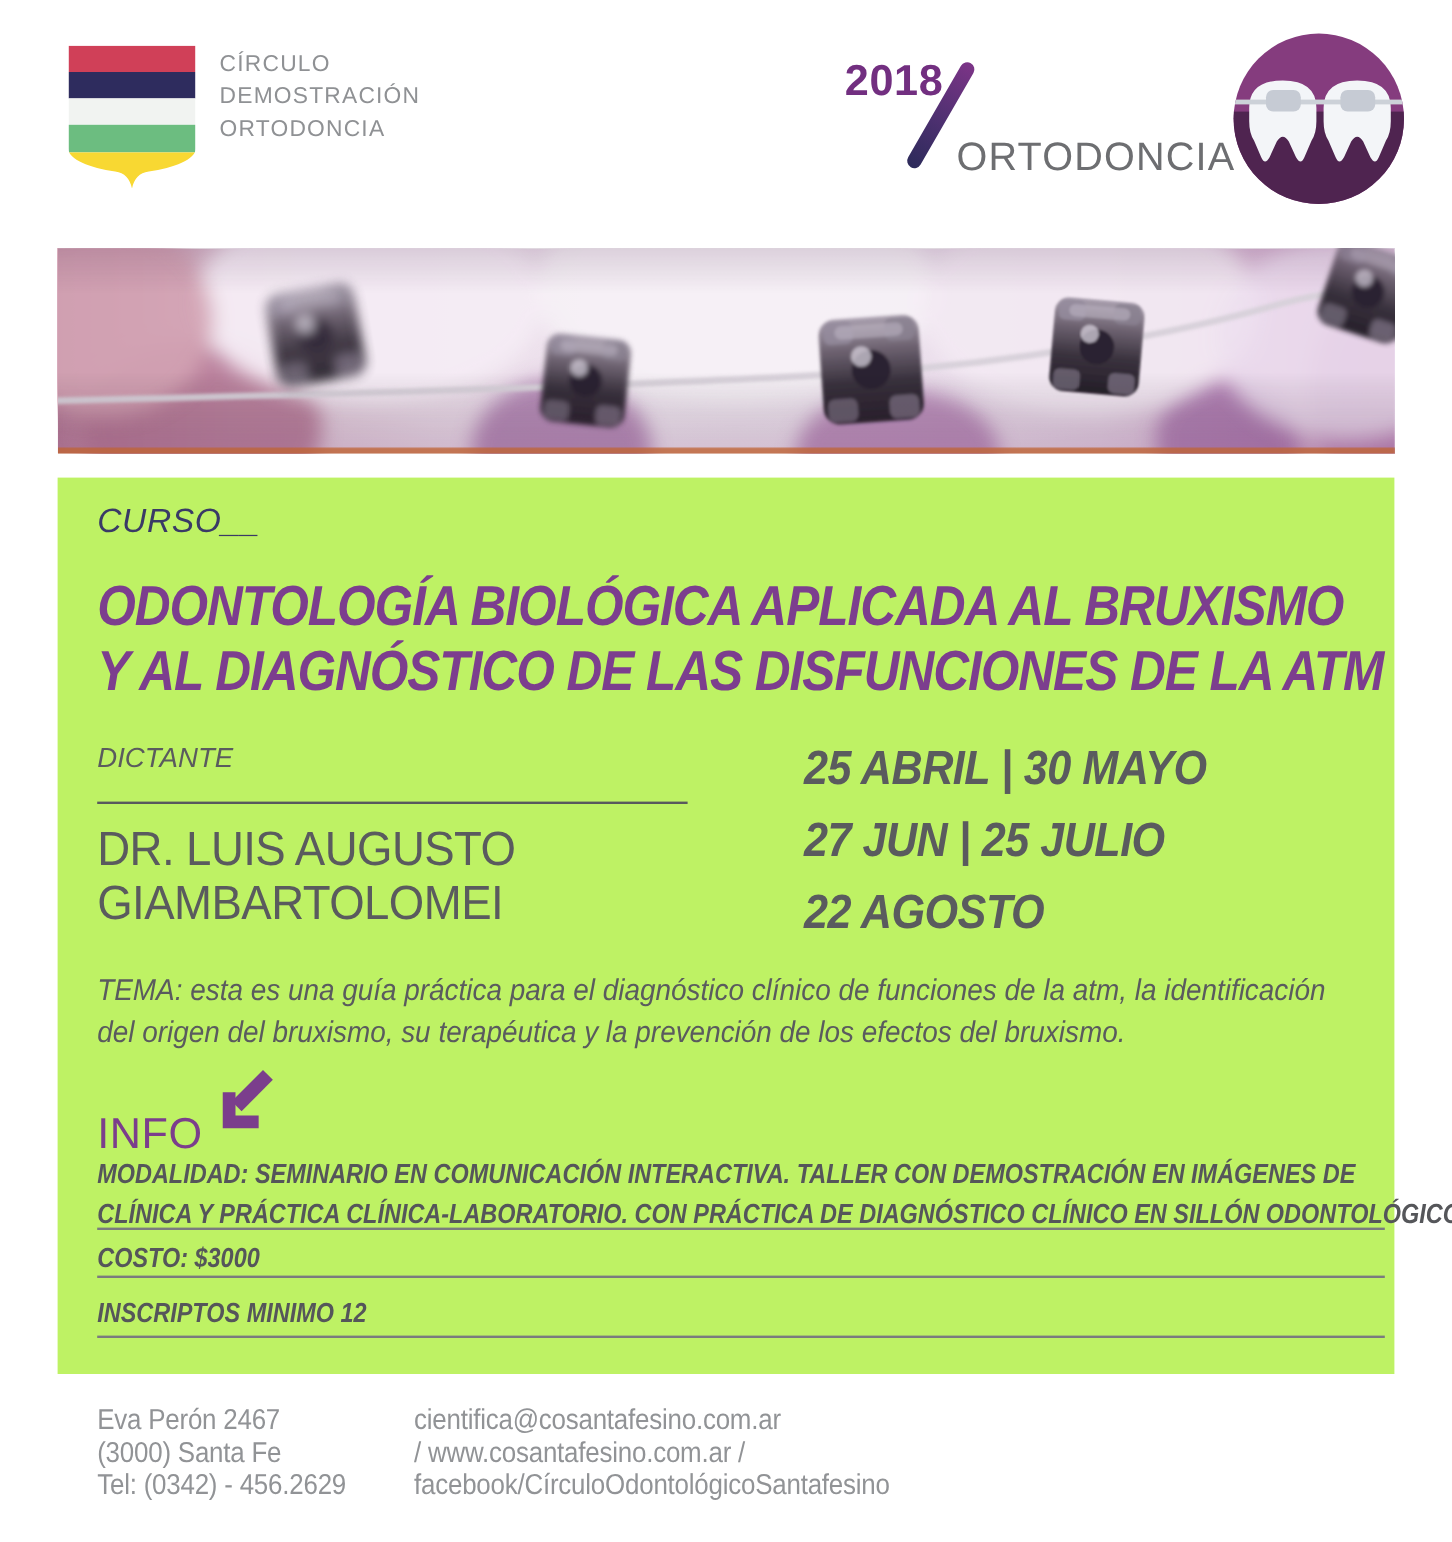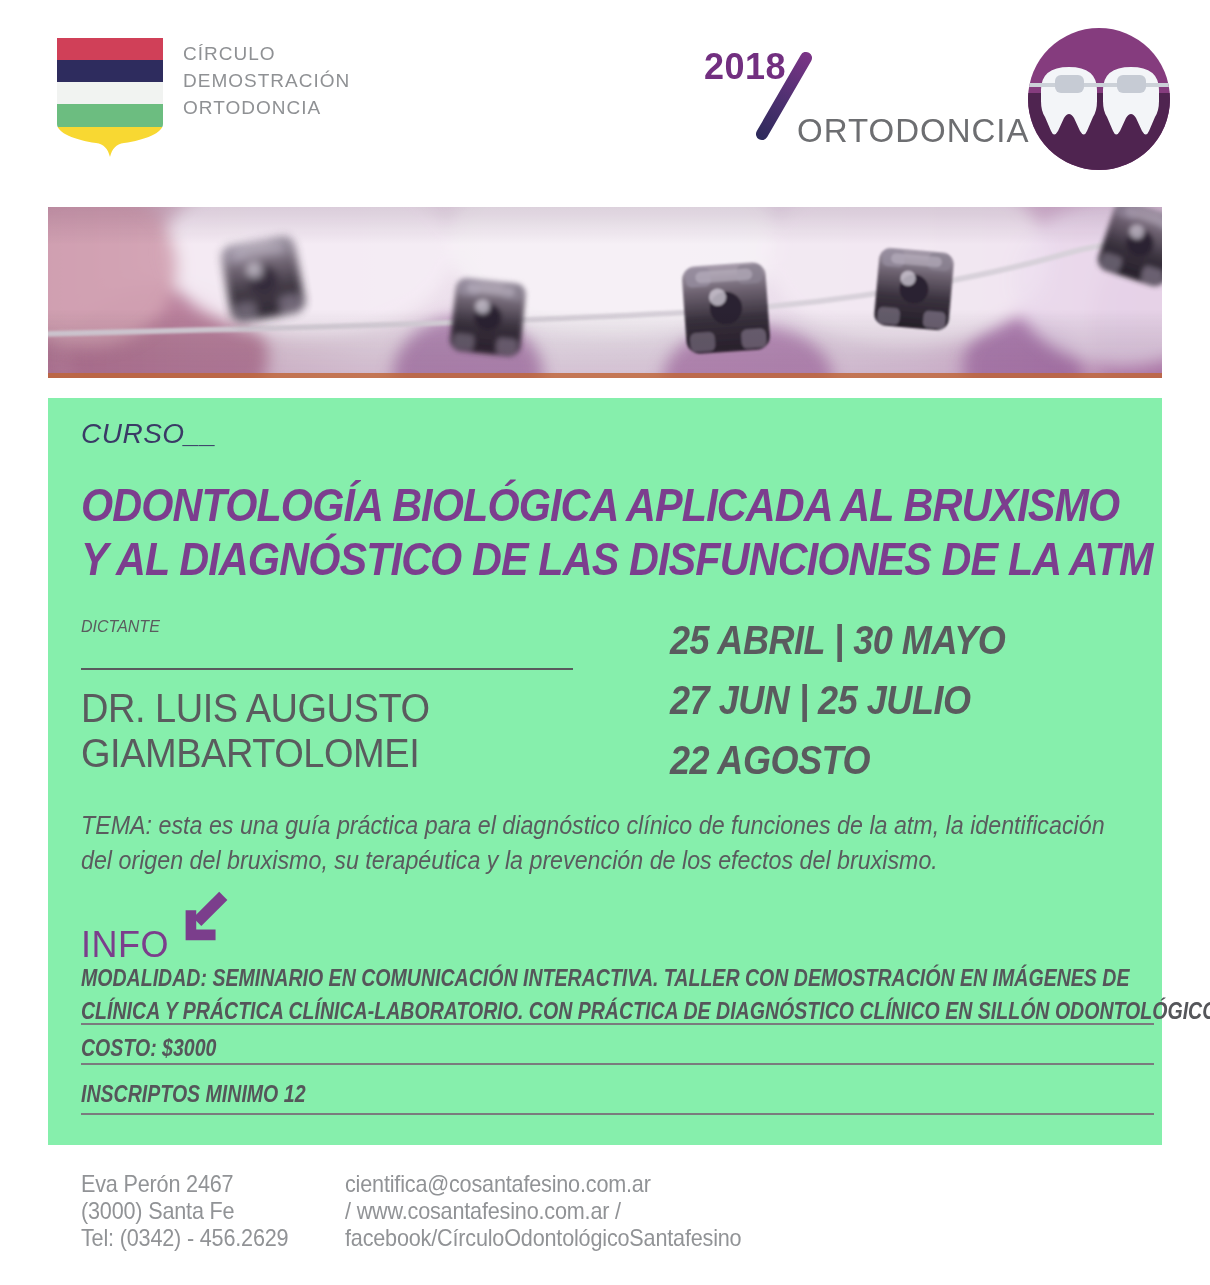--- a/index.html
+++ b/index.html
@@ -14,26 +14,26 @@
   .year{left:704px;top:46px;font-size:36px;font-weight:700;color:#722f80;letter-spacing:.5px;}
   .slash{left:778px;top:46px;width:12px;height:100px;border-radius:7px;
          background:linear-gradient(180deg,#7c3487 0%,#4d3070 55%,#2c2a5a 100%);
          transform:rotate(30deg);}
   .program{left:797px;top:112px;font-size:33px;color:#6d6e71;letter-spacing:1px;}
 
   
   .photo{left:48px;top:207px;width:1114px;height:171px;overflow:hidden;}
 
   
-  .card{left:48px;top:398px;width:1114px;height:747px;background:#86efac;}
+  .card{left:48px;top:398px;width:1114px;height:747px;background:#bef264;}
   .curso{left:33px;top:20px;font-size:28px;font-style:italic;color:#3a3a66;letter-spacing:.5px;}
   .title{left:33px;top:80px;font-size:47px;line-height:54px;font-weight:700;font-style:italic;
          color:#7c3e8e;letter-spacing:-1px;white-space:nowrap;
          transform:scaleX(0.88);transform-origin:left top;}
-  .dictante-label{left:33px;top:220px;font-size:16px;font-style:italic;color:#5a5b5e;}
+  .dictante-label{left:33px;top:220px;font-size:23px;font-style:italic;color:#5a5b5e;}
   .dictante-rule{left:33px;top:270px;width:492px;height:2px;background:#595a5d;}
   .dictante-name{left:33px;top:288px;font-size:40px;line-height:45px;color:#5a5b5e;
                  letter-spacing:-.5px;white-space:nowrap;transform:scaleX(0.95);transform-origin:left top;}
   .dates{left:622px;top:212px;font-size:40px;line-height:60px;font-weight:700;font-style:italic;
          color:#5a5b5e;letter-spacing:-.5px;white-space:nowrap;transform:scaleX(0.9);transform-origin:left top;}
   .tema{left:33px;top:410px;font-size:25px;line-height:35px;font-style:italic;color:#5a5b5e;
         white-space:nowrap;transform:scaleX(0.93);transform-origin:left top;}
   .info-label{left:33px;top:508px;font-size:36px;font-weight:500;color:#7b3e8c;letter-spacing:.5px;margin-top:18px;}
   .info-arrow{left:127px;top:492px;}
   .cond{font-size:23px;line-height:33px;font-weight:700;font-style:italic;color:#55565a;

